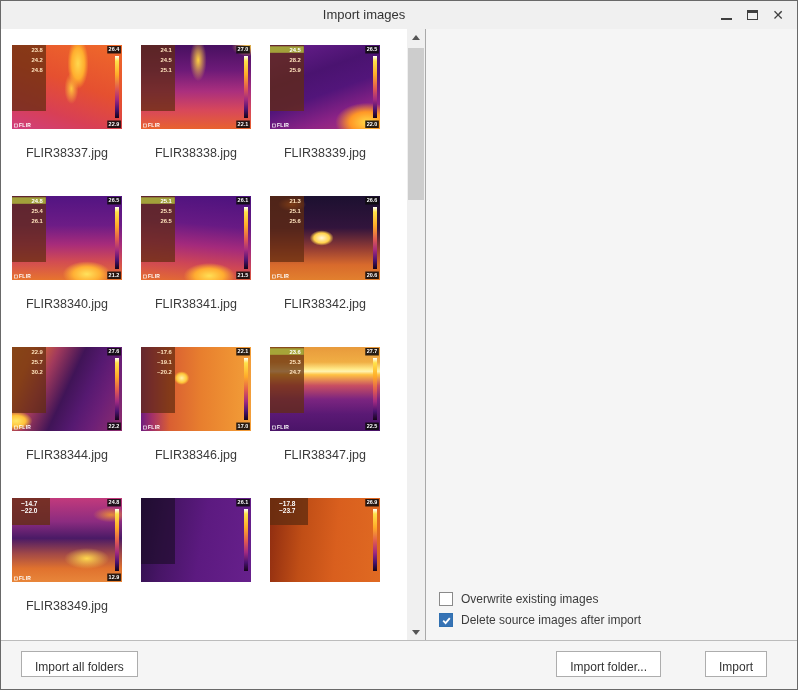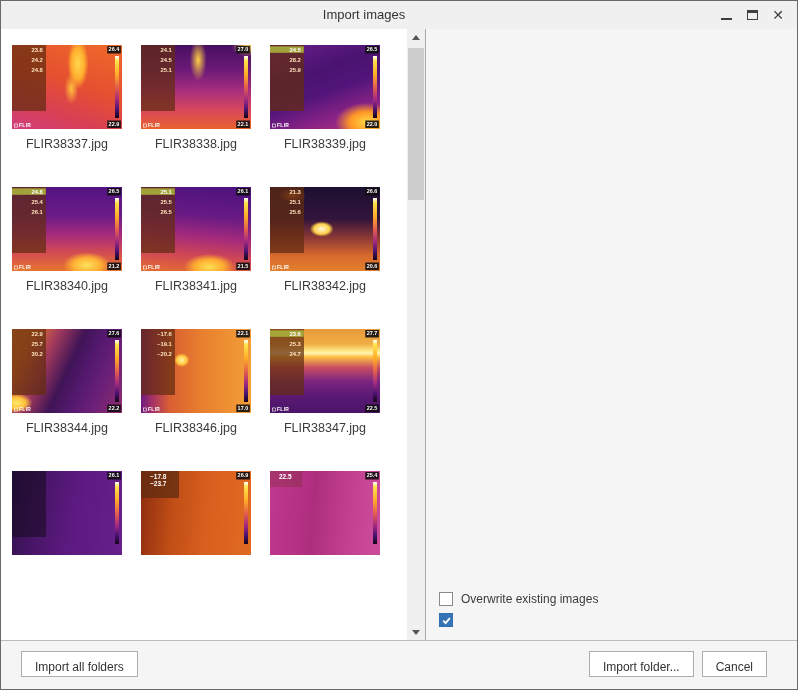--- a/index.html
+++ b/index.html
@@ -25,21 +25,21 @@
   .folder-item .accent { display:none; position:absolute; left:0; top:0; bottom:0; width:5px; }
   .folder-item.selected { background:#fff; }
   .folder-item.selected .accent { display:block; }
   .folder-icon { display:flex; margin-right:12px; }
   .folder-label { white-space:nowrap; }
 
   .list-area { width:406px; background:#fff; overflow:hidden; flex:0 0 auto; }
   .thumb-grid { display:flex; flex-wrap:wrap; padding:16px 0 0 11px; }
   .cell { width:110px; margin:0 19px 36px 0; }
   .thumb { position:relative; width:110px; height:84px; overflow:hidden; background:#802060; }
-  .label { margin-top:8px; height:14px; font-size:12.5px; color:#3a3a3a; text-align:center; white-space:nowrap; }
+  .label { margin-top:17px; height:14px; font-size:12.5px; color:#3a3a3a; text-align:center; white-space:nowrap; }
 
   .overlay { position:absolute; left:0; top:0; }
   .overlay.side-panel { width:34px; height:66px; background:rgba(99,45,15,0.72); }
   .overlay.side-panel.dark { background:rgba(25,12,35,0.6); }
   .overlay.box-panel { background:rgba(99,45,15,0.78); padding:1px 4px 2px 9px; }
   .overlay.box-panel.plain { background:rgba(99,45,15,0.25); }
   .panel-inner { transform:scale(0.65); transform-origin:0 0; width:154%; padding-top:2px; }
   .side-panel .ov-line { font-size:9px; line-height:10px; font-weight:bold; color:#ffe3bd; text-align:right; padding-right:5px; margin-bottom:6px; }
   .side-panel .ov-line.hl { background:rgba(170,175,60,0.9); color:#fff; }
   .box-panel .panel-inner { width:160%; }
@@ -71,21 +71,21 @@
   .cb .check { display:none; }
   .cb.checked { background:#3673b5; border-color:#3070b0; }
   .cb.checked .check { display:block; }
   .cb-label { font-size:12px; color:#3c3c3c; white-space:nowrap; }
 
   
   .bottom-bar { flex:0 0 auto; height:49px; border-top:1px solid #bcbcbc; background:#f5f5f5; position:relative; }
   .btn { position:absolute; top:10px; height:26px; background:#fff; border:1px solid #adadad; font-family:"Liberation Sans",sans-serif; font-size:12px; color:#333; padding:8px 13px; white-space:nowrap; }
   .btn-import-all { left:20px; }
   .btn-group-right { position:absolute; right:30px; top:10px; display:flex; gap:8px; }
-  .btn-group-right .btn { position:static; }
+  .btn-group-right .btn { position:static;margin-left:36px; }
 </style>
 </head>
 <body>
 
 <div class="dialog">
 
   <div class="titlebar">
     <span class="title">Import images</span>
     <div class="win-btns">
       <div class="win-btn">
@@ -241,20 +241,35 @@
                   <div class="ov-line">25.3</div>
                   <div class="ov-line">24.7</div>
                 </div>
       </div>
       <div class="tbox tmax">27.7</div>
       <div class="scalebar"></div>
       <div class="tbox tmin">22.5</div>
       <div class="flir-logo"><span class="logo-sq"></span>FLIR</div>
     </div>
     <div class="label">FLIR38347.jpg</div>
+  </div>
+          <div class="cell">
+    <div class="thumb" style="background: radial-gradient(30px 14px at 68% 72%, rgb(255, 216, 78) 0%, rgba(230, 110, 50, 0) 75%), radial-gradient(24px 10px at 90% 20%, rgba(240, 150, 50, 0.9) 0%, rgba(120, 40, 90, 0) 75%), linear-gradient(rgb(194, 58, 124) 0%, rgb(140, 44, 128) 28%, rgb(74, 26, 102) 48%, rgb(160, 72, 72) 66%, rgb(224, 114, 46) 84%, rgb(232, 134, 58) 100%);">
+      <div class="overlay box-panel">
+        <div class="panel-inner">
+                  <div class="ov-line">~14.7</div>
+                  <div class="ov-line">~22.0</div>
+                </div>
+      </div>
+      <div class="tbox tmax">24.8</div>
+      <div class="scalebar"></div>
+      <div class="tbox tmin">12.9</div>
+      <div class="flir-logo"><span class="logo-sq"></span>FLIR</div>
+    </div>
+    <div class="label">FLIR38349.jpg</div>
   </div>
           <div class="cell">
     <div class="thumb" style="background: linear-gradient(100deg, rgb(44, 16, 72) 0%, rgb(71, 21, 102) 25%, rgb(92, 26, 128) 55%, rgb(103, 32, 140) 100%);">
       <div class="overlay side-panel dark">
         <div class="panel-inner"></div>
       </div>
       <div class="tbox tmax">26.1</div>
       <div class="scalebar"></div>
 
     </div>
@@ -309,27 +324,28 @@
       
     </span>
     <span class="cb-label">Overwrite existing images</span>
   </div>
           <div class="cb-row">
     <span class="cb checked" style="background: rgb(54, 115, 181);">
       <svg class="check" width="11" height="11" viewBox="0 0 12 12">
                 <path d="M2.4 6.2 L5 8.8 L9.6 3.4" stroke="#ffffff" stroke-width="2" fill="none"></path>
               </svg>
     </span>
+    <span class="cb-label">Delete source images after import</span>
   </div>
         </div>
     </div>
 
   </div>
 
   <div class="bottom-bar">
     <button class="btn btn-import-all">Import all folders</button>
     <div class="btn-group-right">
       <button class="btn">Import folder...</button>
-      <button class="btn">Cancel</button>
+      <button class="btn">Import</button>
     </div>
   </div>
 
 </div>
 
 </body></html>

